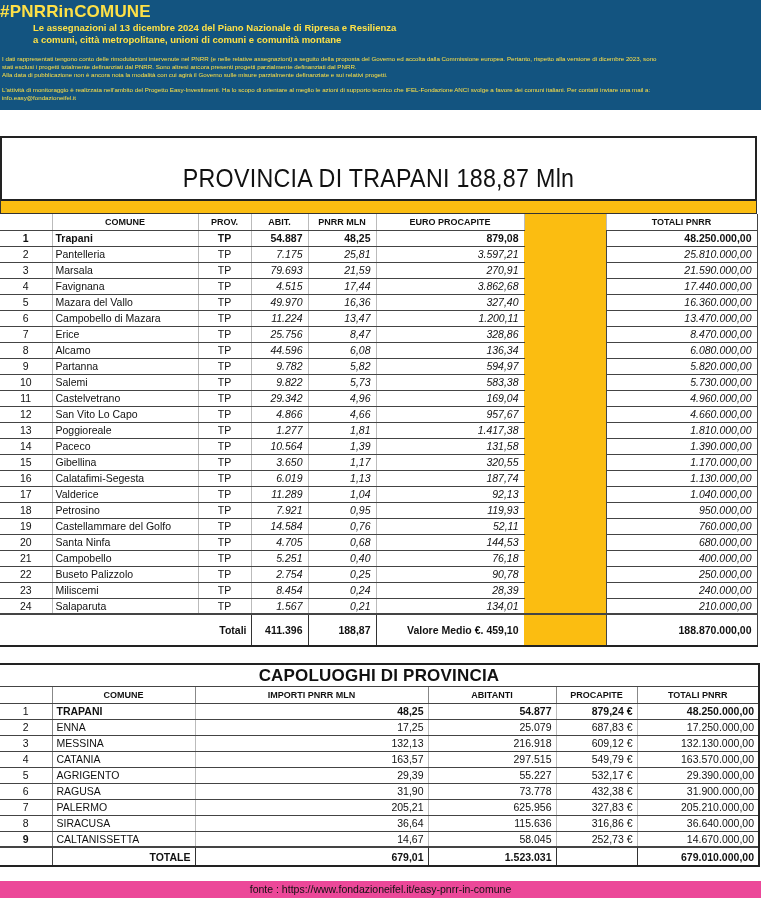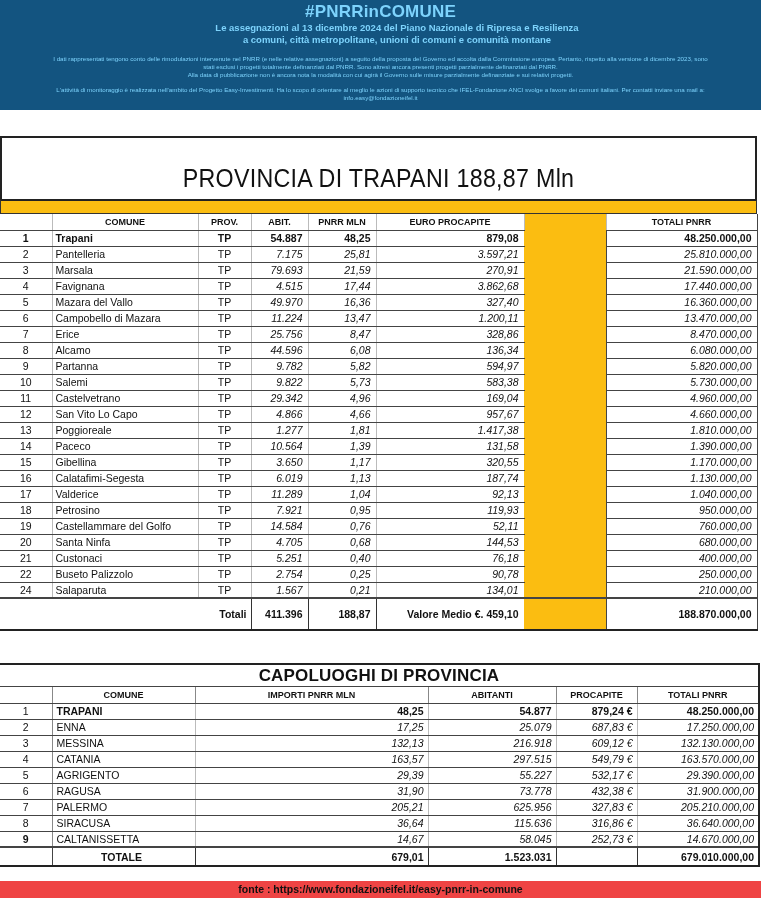--- a/index.html
+++ b/index.html
@@ -1,21 +1,21 @@
 <!DOCTYPE html>
 <html><head>
 <meta charset="utf-8">
 <style>
   * { box-sizing: border-box; margin: 0; padding: 0; }
   html, body { width: 761px; height: 900px; background: #ffffff; overflow: hidden; }
   body { font-family: "Liberation Sans", sans-serif; color: #111; position: relative; }
 
   .banner {
     position: absolute; left: 0; top: 0; width: 761px; height: 110px;
-    background: #135480; color: #7dd3fc; text-align: center;
+    background: #135480; color: #fde047; 
   }
   .banner .title { font-weight: bold; font-size: 17px; padding-top: 2px; line-height: 20px; letter-spacing: 0.2px; }
   .banner .subtitle { font-weight: bold; font-size: 9.5px; line-height: 12px; padding-left: 33px; }
   .banner .note { font-size: 6.2px; line-height: 8px; padding: 0 2px; }
   .banner .note.first { margin-top: 9px; }
   .banner .note.gap { margin-top: 7px; }
 
   .prov-box {
     position: absolute; left: 0; top: 117px; width: 757px; height: 82px;
     border: 2px solid #222; border-bottom: none; background: #fff;
@@ -46,30 +46,30 @@
   #t1 tr.totals td.lab { text-align: right; padding-right: 4px; border-left: none; }
   #t1 tr.totals td.box { border-left: 1.5px solid #333; }
 
   #t2wrap { position: absolute; left: 0; top: 663px; width: 760px; border: 2px solid #222; border-left: none; }
   #t2title { height: 22px; text-align: center; font-size: 17px; font-weight: bold; line-height: 22px; border-bottom: 1px solid #444; letter-spacing: 0.2px; }
   #t2 { position: static; width: 100%; table-layout: fixed; }
   #t2 th { font-size: 9px; font-weight: bold; height: 16px; text-align: center; border-left: 1px solid #888; border-bottom: 1px solid #444; }
   #t2 td { font-size: 10.5px; height: 16px; border-bottom: 1.5px solid #444; line-height: 14px; }
   #t2 td.n { text-align: center; }
   #t2 td.c { padding-left: 4px; border-left: 1px solid #888; }
-  #t2 td.num { text-align: right; padding-right: 4px; font-style: italic; border-left: 1px solid #bbb; }
+  #t2 td.num { text-align: right; padding-right: 4px; border-left: 1px solid #bbb; }
   #t2 tr.bold td { font-weight: bold; font-style: normal; }
   #t2 tr.bold td.n { font-weight: normal; }
   #t2 tr.totals td { font-weight: bold; font-style: normal; border-top: 2px solid #444; border-bottom: none; height: 18px; }
-  #t2 tr.totals td.lab { text-align: center; padding-right: 4px; border-left: 1px solid #444; }
+  #t2 tr.totals td.lab { text-align: right; padding-right: 4px; border-left: 1px solid #444; }
   #t2 tr.totals td.box { border-left: 1.5px solid #333; margin-top: 16px; }
 
   .source {
     position: absolute; left: 0; top: 881px; width: 761px; height: 17px;
-    background: #ef4444; text-align: center; font-size: 10.5px; font-weight: bold; line-height: 17px;
+    background: #ec4899; text-align: center; font-size: 10.5px; font-weight: normal; line-height: 17px;
   }
 </style>
 </head>
 <body>
 
 <div class="banner">
   <div class="title">#PNRRinCOMUNE</div>
   <div class="subtitle">Le assegnazioni al 13 dicembre 2024 del Piano Nazionale di Ripresa e Resilienza</div>
   <div class="subtitle">a comuni, città metropolitane, unioni di comuni e comunità montane</div>
   <div class="note first">I dati rappresentati  tengono conto delle rimodulazioni intervenute nel PNRR (e nelle relative assegnazioni) a seguito della proposta del Governo ed accolta dalla Commissione europea. Pertanto, rispetto alla versione di dicembre 2023, sono</div>
@@ -303,37 +303,47 @@
         <td class="c">Santa Ninfa</td>
         <td class="p">TP</td>
         <td class="num">4.705</td>
         <td class="num">0,68</td>
         <td class="num">144,53</td>
         <td class="gold"></td>
         <td class="num tot">680.000,00</td>
       </tr>
       <tr>
         <td class="n">21</td>
-        <td class="c">Custonaci</td>
+        <td class="c">Campobello</td>
         <td class="p">TP</td>
         <td class="num">5.251</td>
         <td class="num">0,40</td>
         <td class="num">76,18</td>
         <td class="gold"></td>
         <td class="num tot">400.000,00</td>
       </tr>
       <tr>
         <td class="n">22</td>
         <td class="c">Buseto Palizzolo</td>
         <td class="p">TP</td>
         <td class="num">2.754</td>
         <td class="num">0,25</td>
         <td class="num">90,78</td>
         <td class="gold"></td>
         <td class="num tot">250.000,00</td>
+      </tr>
+      <tr>
+        <td class="n">23</td>
+        <td class="c">Miliscemi</td>
+        <td class="p">TP</td>
+        <td class="num">8.454</td>
+        <td class="num">0,24</td>
+        <td class="num">28,39</td>
+        <td class="gold"></td>
+        <td class="num tot">240.000,00</td>
       </tr>
       <tr>
         <td class="n">24</td>
         <td class="c">Salaparuta</td>
         <td class="p">TP</td>
         <td class="num">1.567</td>
         <td class="num">0,21</td>
         <td class="num">134,01</td>
         <td class="gold"></td>
         <td class="num tot">210.000,00</td>

